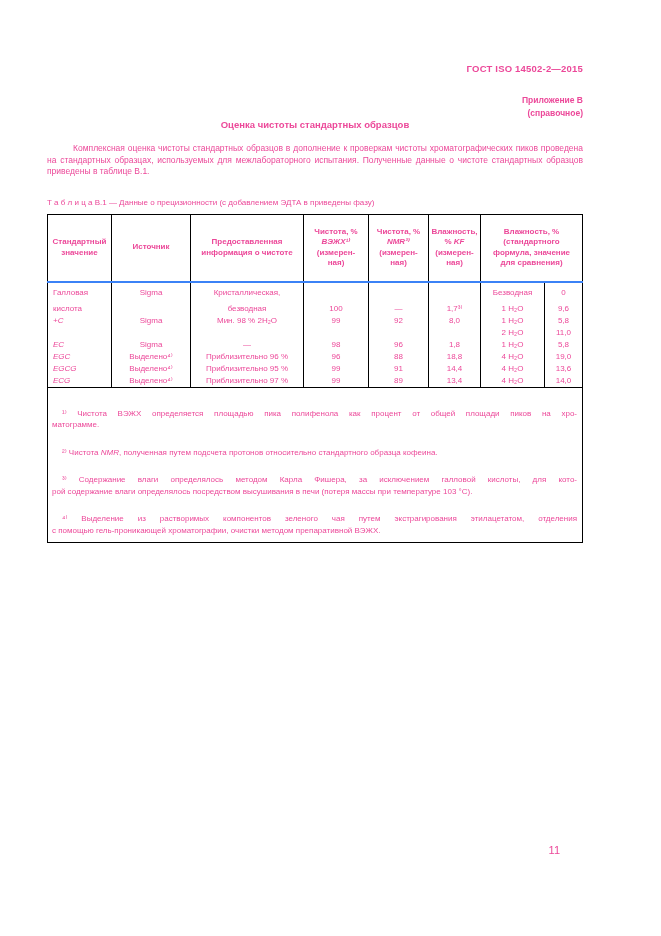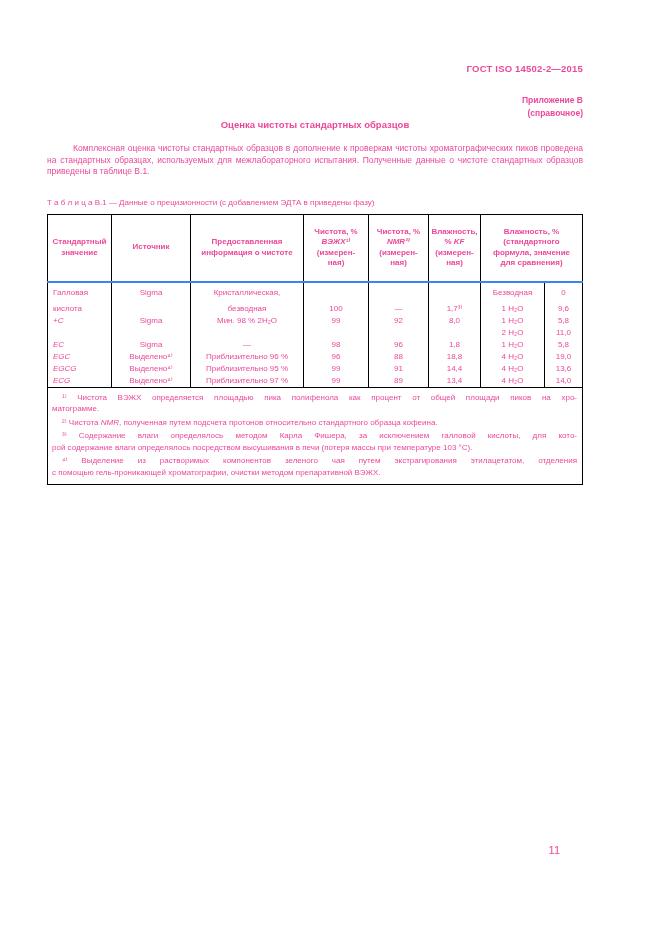--- a/index.html
+++ b/index.html
@@ -43,21 +43,21 @@
   }
   .data-table tbody.rows tr:first-child td { padding-top:4px; height:16px;margin-top:42px; }
   .data-table tbody.rows td.col0 { text-align:left; padding-left:5px; }
   .fn-cell {
     border:1px solid #000 !important;
     font-size:8px; line-height:11.5px; text-align:left;
     padding:4px 5px 6px 4px; vertical-align:top;
   }
   .fn { margin-top:2px; }
   .fn:first-child { margin-top:0; }
-  .fn-line.indent { padding-left:10px; }
+  .fn-line.indent { padding-left:10px;margin-top:16px; }
   .fn-line.full { text-align:justify; text-align-last:justify; }
   .em { font-style:italic; }
   .page-number { position:absolute; top:845px; right:101px; font-size:11px; line-height:10px; }
 </style>
 </head>
 <body>
 
 <div class="page">
 
   <div class="doc-code">ГОСТ ISO 14502-2—2015</div>

